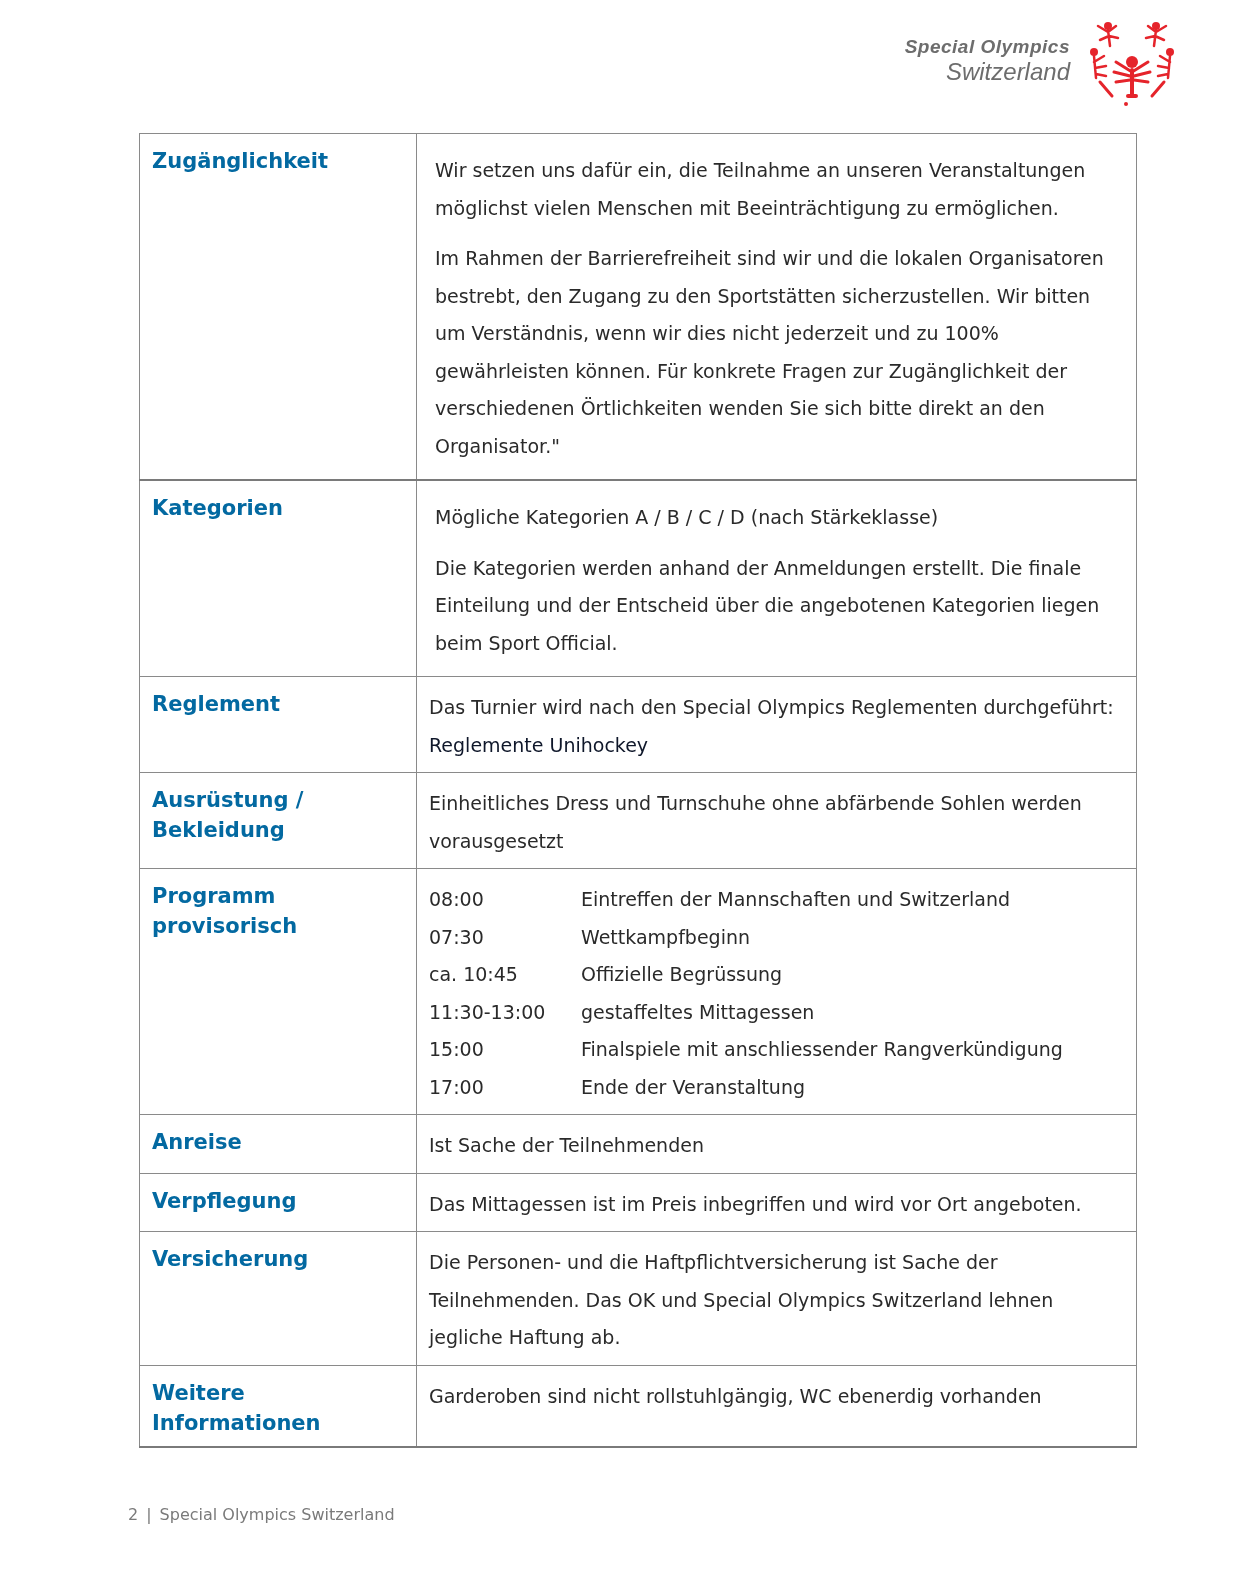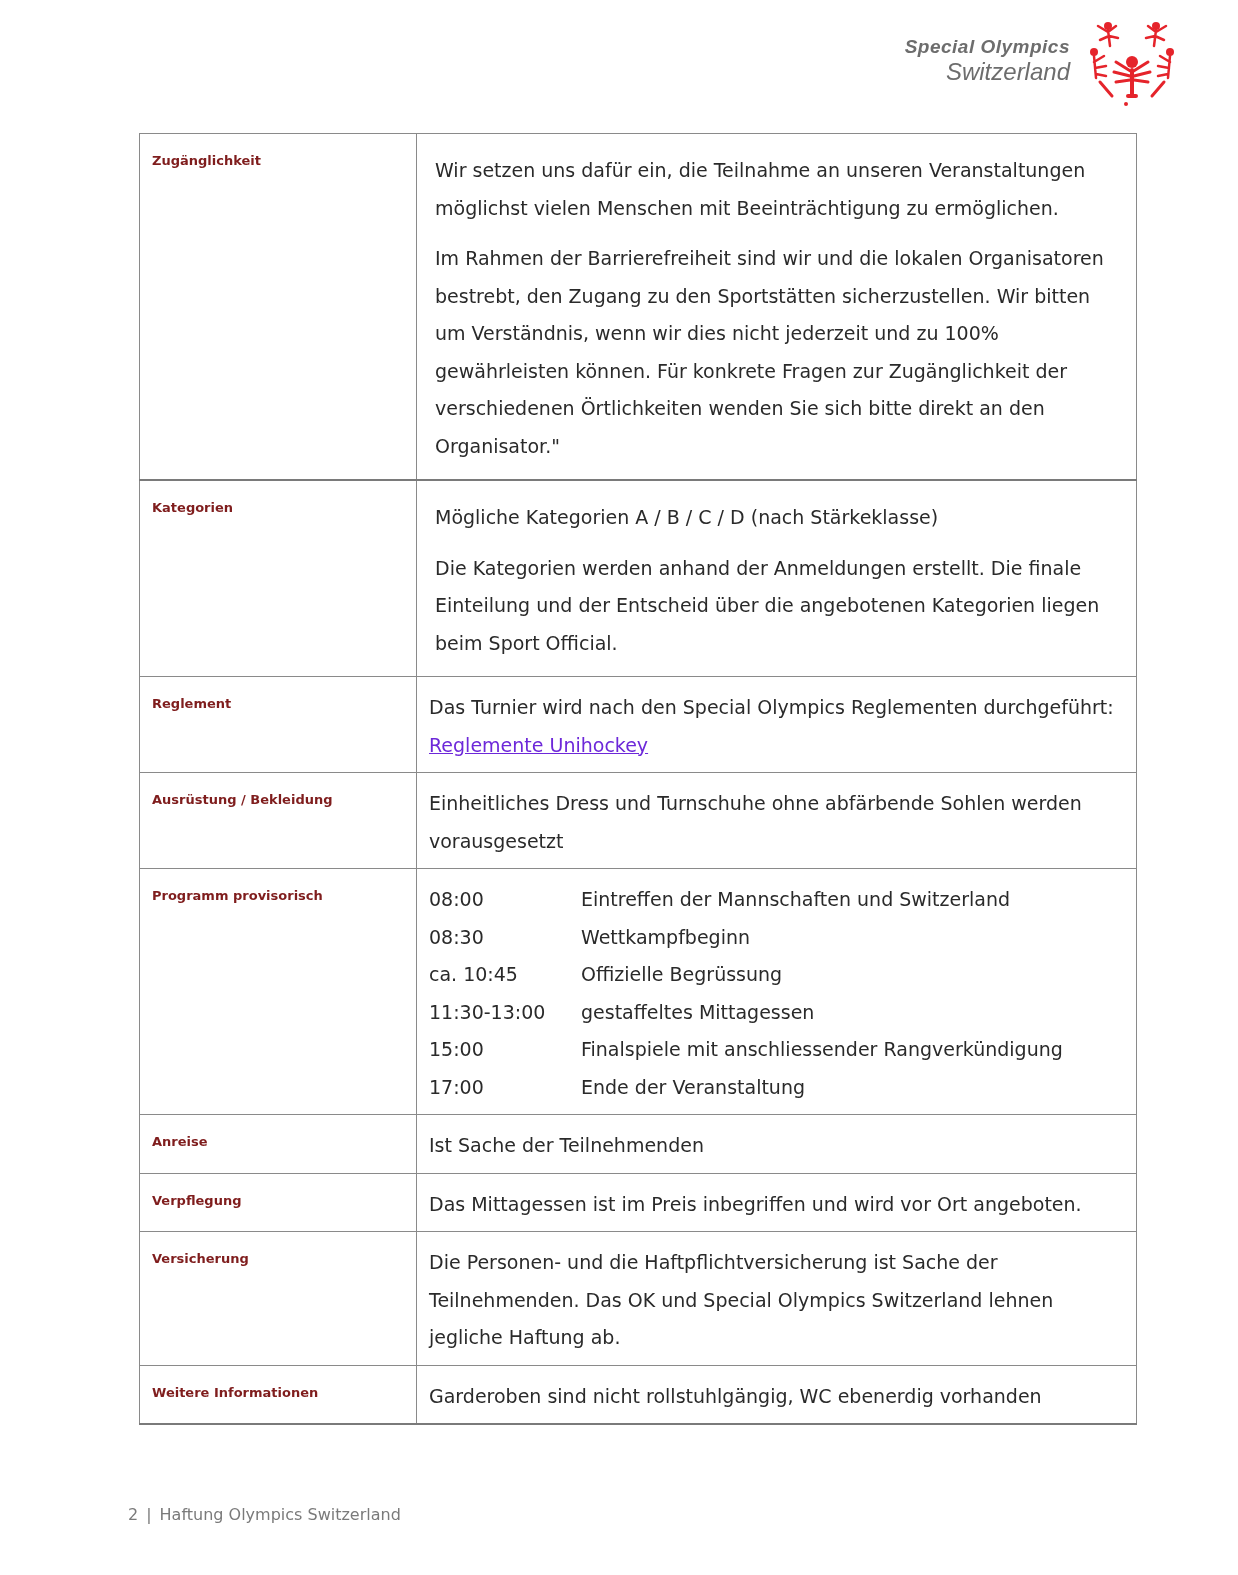--- a/index.html
+++ b/index.html
@@ -10,25 +10,25 @@
     .logo-title { font-family: "Liberation Sans", sans-serif; font-weight: bold; font-style: italic;
                   font-size: 19px; color: #6d6d6d; letter-spacing: 0.5px; line-height: 26px; }
     .logo-sub { font-family: "Liberation Sans", sans-serif; font-style: italic; font-size: 24px;
                 color: #6d6d6d; line-height: 24px; }
     .logo-mark { position: absolute; right: 0; top: 0; width: 92px; height: 92px; }
 
     table.info { position: absolute; left: 139px; top: 133px; width: 998px;
                  border-collapse: collapse; font-size: 19px; }
     table.info td { border: 1.5px solid #8a8a8a; vertical-align: top; padding: 12px 12px 8px 12px; }
     table.info tr.thick-bottom td { border-bottom: 2.5px solid #7a7a7a; }
-    td.label { width: 252px; font-weight: bold; color: #7f1d1d; line-height: 30px; font-size: 13px; }
+    td.label { width: 252px; font-weight: bold; color: #0369a1; line-height: 30px; font-size: 21px; }
     td.content { line-height: 37.5px; color: #2a2a2a; }
     td.content p { margin: 6px; }
     td.content p + p { margin-top: 13px; }
-    .link { color: #6d28d9; text-decoration: underline; cursor: pointer; }
+    .link { color: #0f172a; cursor: pointer; }
     .red { color: #e02424; }
     .sched { display: grid; grid-template-columns: 152px auto; }
 
     .footer { position: absolute; left: 128px; top: 1505px; font-size: 16px; color: #7a7a7a; }
     .footer .sep { margin: 0 8px; }
   </style>
 </head>
 <body>
 
 <div class="header">
@@ -81,21 +81,21 @@
     <tr>
       <td class="label">Ausrüstung / Bekleidung</td>
       <td class="content">Einheitliches Dress und Turnschuhe ohne abfärbende Sohlen werden vorausgesetzt</td>
     </tr>
     <tr>
       <td class="label">Programm provisorisch</td>
       <td class="content">
         <div class="sched">
           <span>08:00</span>
           <span>Eintreffen der Mannschaften und Switzerland</span>
-          <span>08:30</span>
+          <span>07:30</span>
           <span>Wettkampfbeginn</span>
           <span>ca. 10:45</span>
           <span>Offizielle Begrüssung</span>
           <span>11:30-13:00</span>
           <span>gestaffeltes Mittagessen</span>
           <span>15:00</span>
           <span>Finalspiele mit anschliessender Rangverkündigung</span>
           <span>17:00</span>
           <span>Ende der Veranstaltung</span>
         </div>
@@ -114,14 +114,14 @@
       <td class="content">Die Personen- und die Haftpflichtversicherung ist Sache der Teilnehmenden. Das OK und Special Olympics Switzerland lehnen jegliche Haftung ab.</td>
     </tr>
     <tr class="thick-bottom">
       <td class="label">Weitere Informationen</td>
       <td class="content red">Garderoben sind nicht rollstuhlgängig, WC ebenerdig vorhanden</td>
     </tr>
   </tbody>
 </table>
 
 <div class="footer">
-  <span>2</span><span class="sep">|</span><span>Haftung Olympics Switzerland</span>
+  <span>2</span><span class="sep">|</span><span>Special Olympics Switzerland</span>
 </div>
 
 </body></html>

